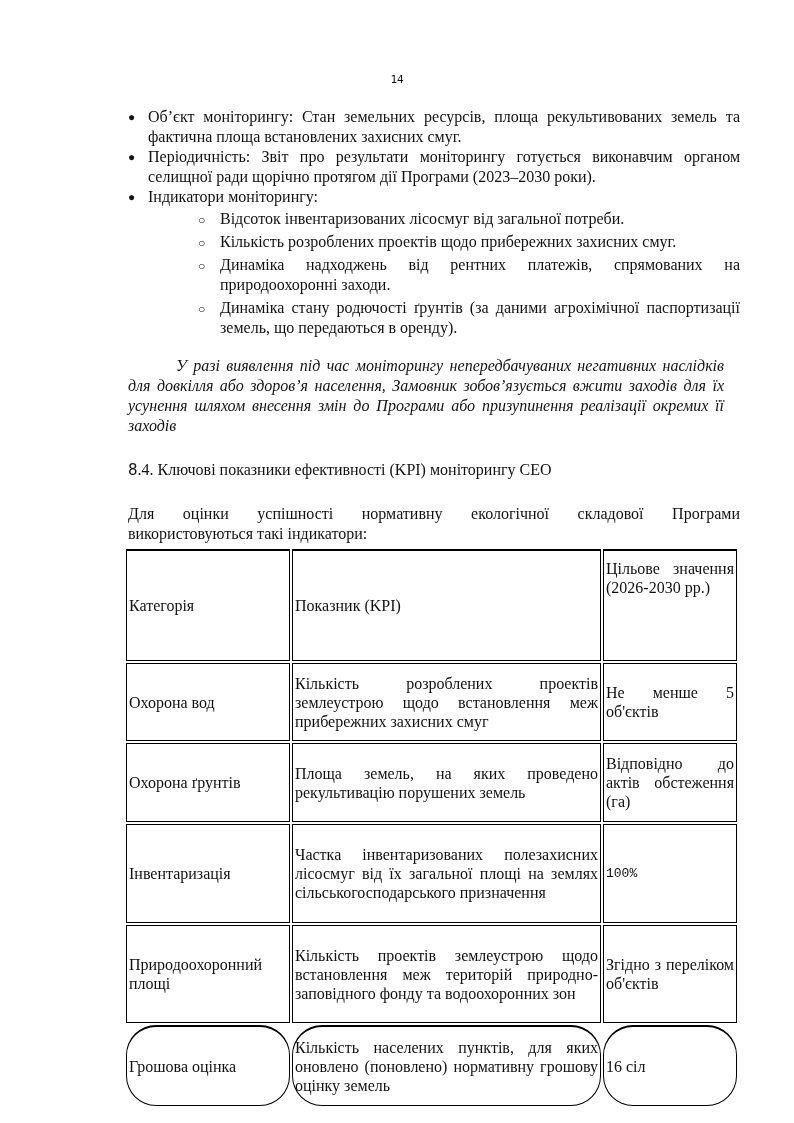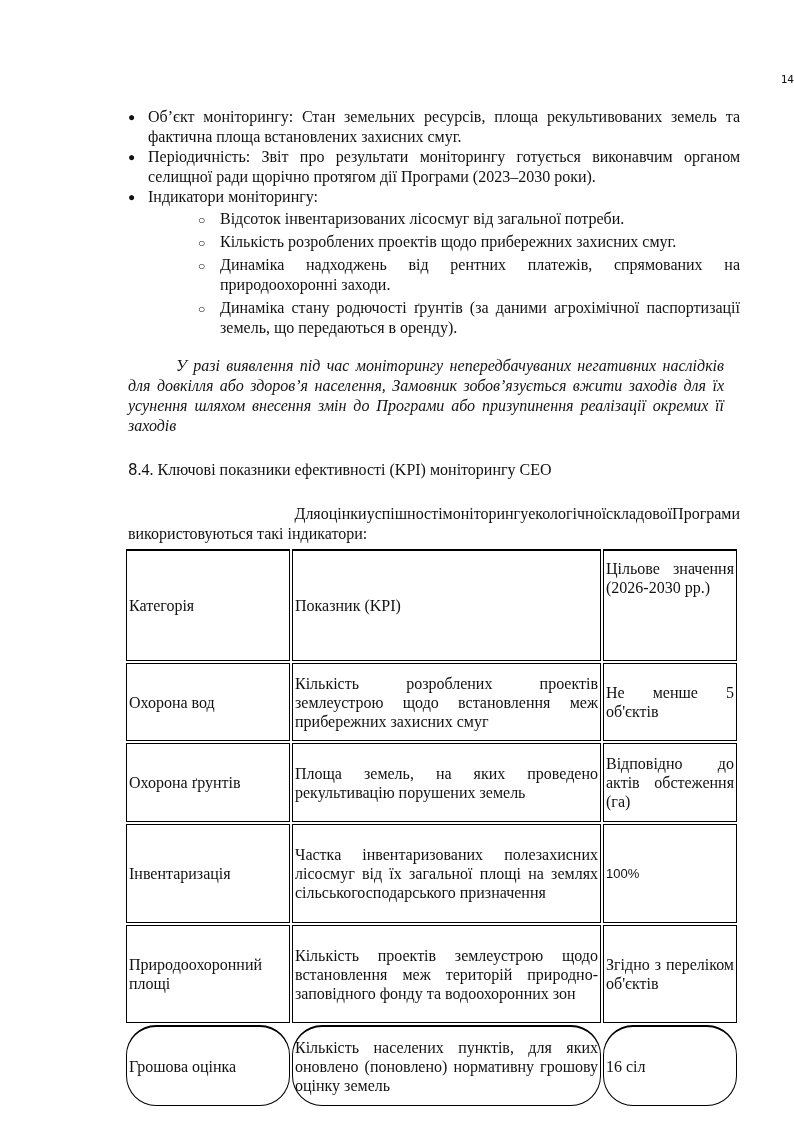--- a/index.html
+++ b/index.html
@@ -1,47 +1,47 @@
 <!DOCTYPE html>
 <html><head>
 <meta charset="utf-8">
 <style>
   html, body { margin: 0; padding: 0; background: #ffffff; }
   body { width: 794px; height: 1123px; position: relative; overflow: hidden;
          font-family: "Liberation Serif", serif; color: #111; }
-  .page-num { position: absolute; top: 73px; left: 0; width: 794px; text-align: right;
+  .page-num { position: absolute; top: 73px; left: 0; width: 794px; text-align: center;
               font-family: "DejaVu Sans Mono", monospace; font-size: 11px; }
   .content { position: absolute; left: 128px; top: 107px; width: 612px; font-size: 16px; line-height: 20px; }
   ul.bullets { margin: 0; padding: 0; list-style: none; }
   ul.bullets > li { position: relative; padding-left: 20px; text-align: justify; margin-bottom: 0; }
   ul.bullets > li .bullet { position: absolute; left: 0; top: 0; font-size: 12px; }
   ul.sub { margin: 0; padding: 0; list-style: none; margin-left: 50px; margin-top: 2px; }
   ul.sub li { position: relative; padding-left: 22px; text-align: justify; margin-bottom: 3px; }
   ul.sub li .sub-bullet { position: absolute; left: 0; top: 1px; font-size: 12px; }
   .para { text-indent: 48px; text-align: justify; margin: 18px 16px 0 0; font-style: italic; }
   .heading { margin: 24px 0 0 0; }
   .heading .num { font-family: "DejaVu Sans", sans-serif; font-size: 15px; }
   .intro { margin: 24px 0 0 0; text-align: justify; }
-  .intro .line1 { display: flex; justify-content: flex-end; }
+  .intro .line1 { display: flex; justify-content: space-between; }
 
   table.kpi { position: absolute; left: 124px; top: 547px; border-collapse: separate; border-spacing: 2px;
               font-family: "Liberation Serif", serif; font-size: 16px; line-height: 19px; }
   table.kpi td { border: 1.5px solid #000; padding: 8px 2px; vertical-align: middle; text-align: justify; }
   table.kpi tr.header td { border-top-width: 2.5px; height: 93px; }
   table.kpi td.c1 { width: 158px; }
   table.kpi td.c2 { width: 303px; }
   table.kpi td.c3 { width: 128px; }
   table.kpi td.top { vertical-align: top; }
   table.kpi tr.r1 td { height: 60px; }
   table.kpi tr.r2 td { height: 61px; }
   table.kpi tr.r3 td { height: 81px; }
   table.kpi tr.r4 td { height: 80px; }
   table.kpi tr.r5 td { height: 62px; }
   table.kpi tr.r5 td { border-top-width: 2.5px; border-radius: 30px; }
-  .sans { font-family: Liberation Sans, sans-serif; font-size: 13px; margin-top: 36px; }
+  .sans { font-family: Liberation Mono, monospace; font-size: 13px; margin-top: 36px; }
 </style>
 </head>
 <body>
 
 <div class="page-num">14</div>
 
 <div class="content">
   <ul class="bullets">
     <li>
       <span class="bullet">●</span>
@@ -77,21 +77,21 @@
 
   <p class="para">У разі виявлення під час моніторингу непередбачуваних негативних наслідків для довкілля або здоров’я населення, Замовник зобов’язується вжити заходів для їх усунення шляхом внесення змін до Програми або призупинення реалізації окремих її заходів</p>
 
   <p class="heading"><span class="num">8</span><span>.4. Ключові показники ефективності (KPI) моніторингу СЕО</span></p>
 
   <div class="intro">
     <div class="line1">
       <span>Для</span>
       <span>оцінки</span>
       <span>успішності</span>
-      <span>моніторингу</span>
+      <span>нормативну</span>
       <span>екологічної</span>
       <span>складової</span>
       <span>Програми</span>
     </div>
     <div>використовуються такі індикатори:</div>
   </div>
 </div>
 
 <table class="kpi">
   <tbody>

